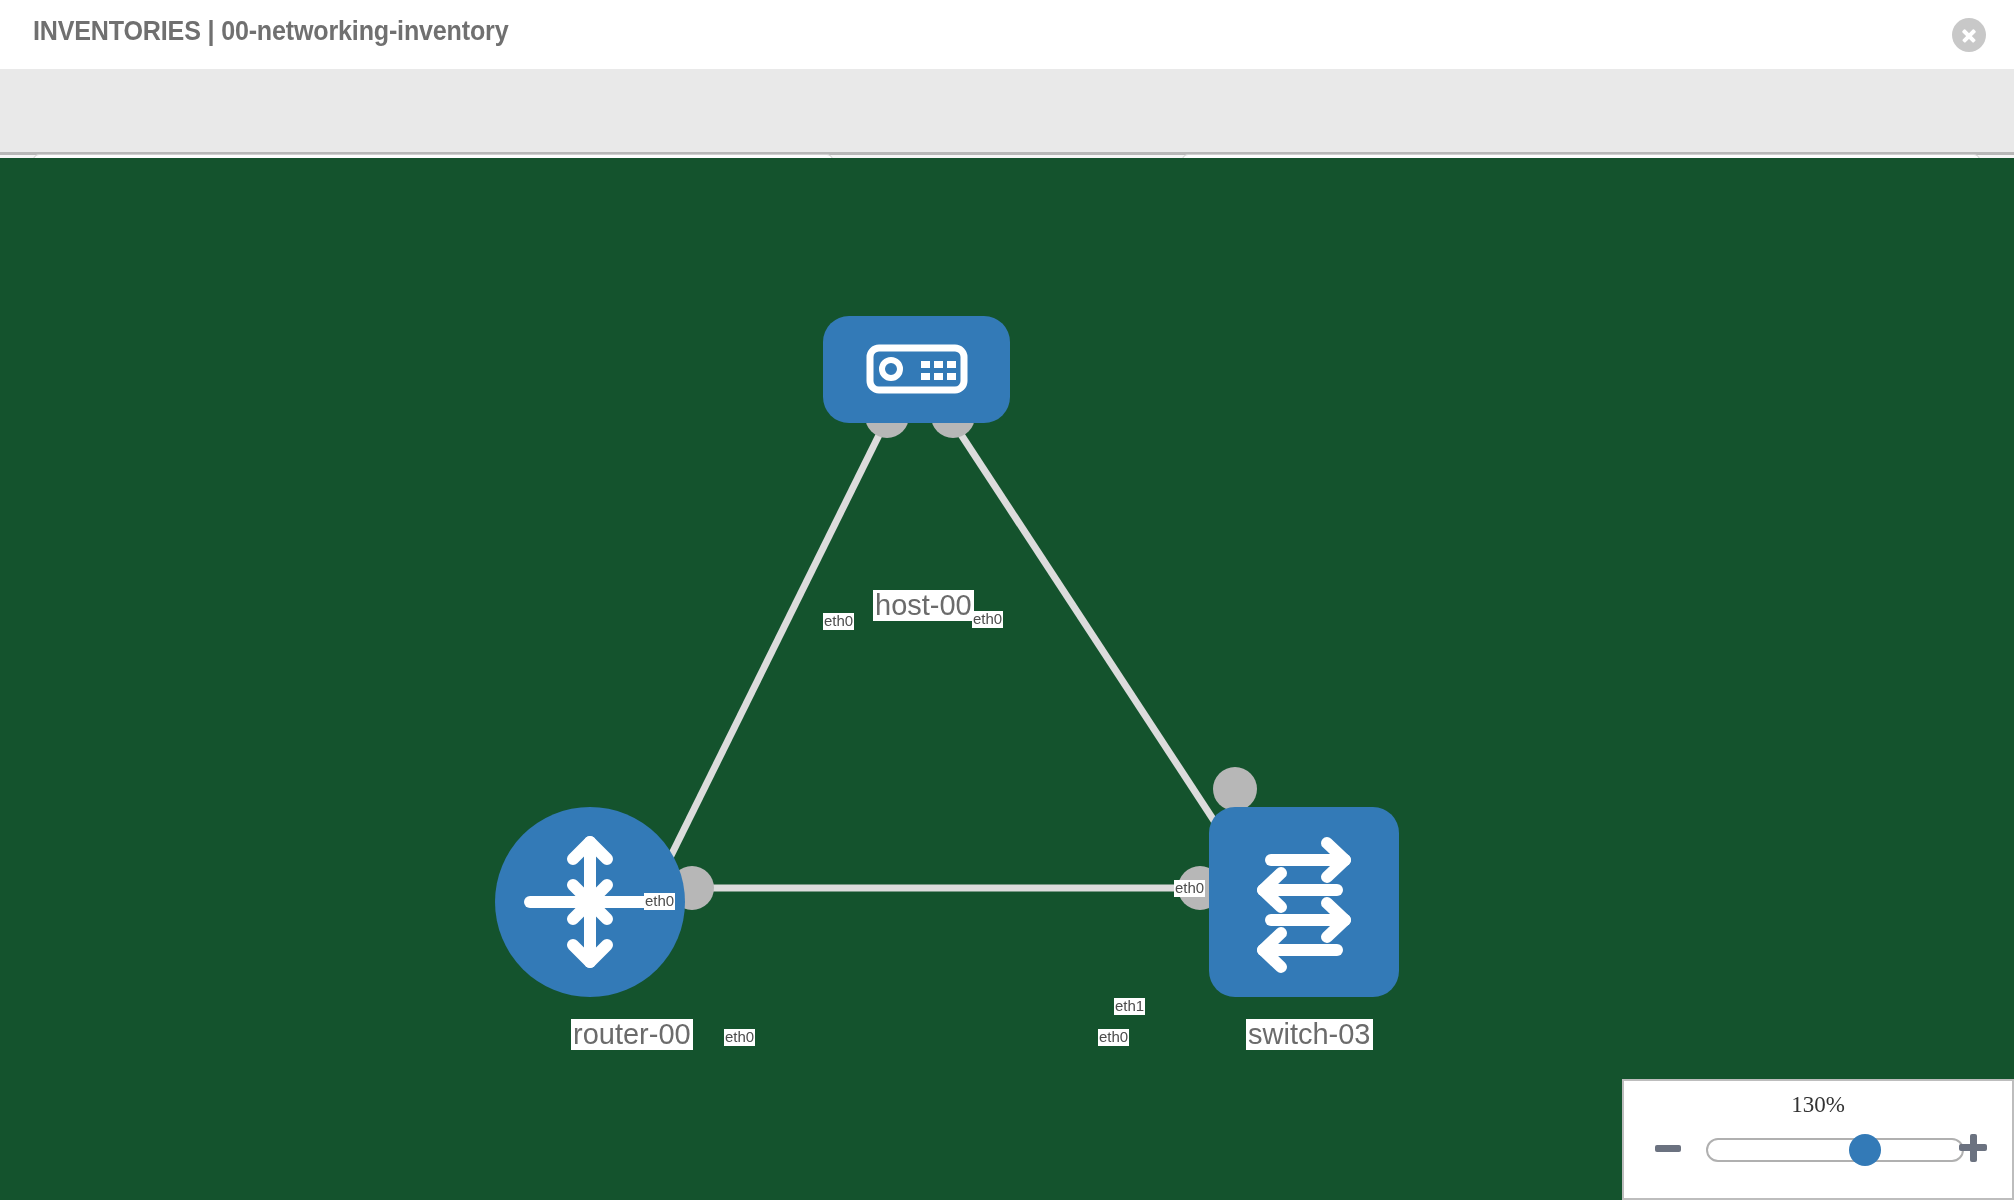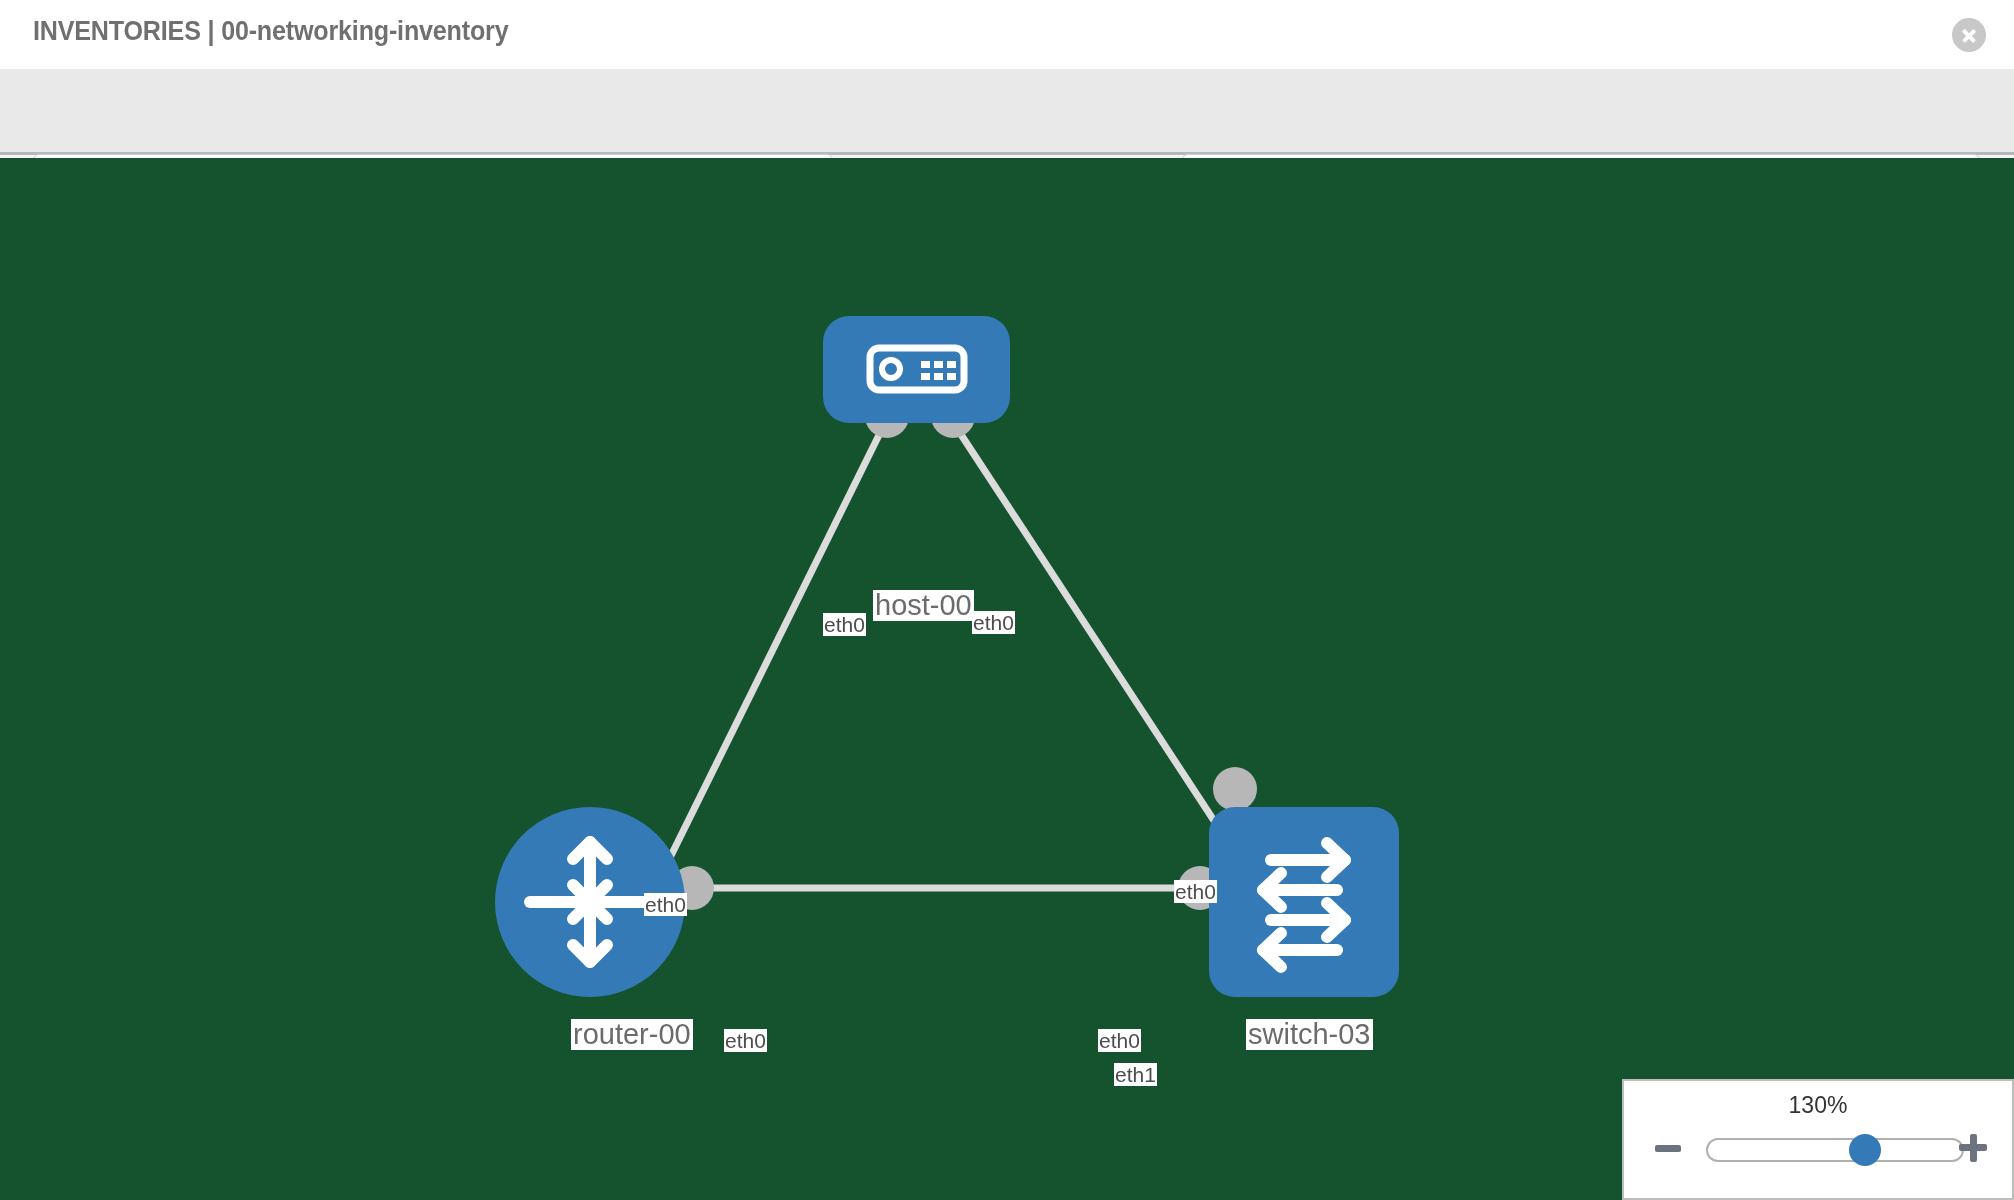--- a/index.html
+++ b/index.html
@@ -135,49 +135,50 @@
     white-space: nowrap;
     padding: 0 2px;
     line-height: 1.08;
   }
   #label-host   { left: 873px; top: 432px; }
   #label-router { left: 531px; top: 861px; margin-left: 40px; }
   #label-switch { left: 1246px; top: 861px; }
 
   .port-label {
     position: absolute;
-    font-size: 21px;
+    font-size: 15px;
     color: #4d4d4d;
     background: #ffffff;
     white-space: nowrap;
     padding: 0 1px;
     line-height: 1.1;
   }
   #port-host-left   { left: 823px; top: 455px; }
   #port-host-right  { left: 972px; top: 453px; }
   #port-rh-eth0     { left: 644px; top: 735px; }
   #port-sh-eth0     { left: 1174px; top: 722px; }
   #port-rs-eth0     { left: 724px; top: 871px; }
   #port-sr-eth0     { left: 1098px; top: 871px; }
-  #port-sr-eth1     { left: 1114px; top: 905px; }
+  #port-sr-eth1     { left: 1114px; top: 840px; }
 
   
   .zoom-panel {
     position: absolute; left: 1622px; top: 1079px;
     width: 392px; height: 121px;
     background: #ffffff;
     border: 2px solid #bdbdbd;
     box-sizing: border-box;
   }
   .zoom-value {
     position: absolute; left: 0; top: 11px;
     width: 100%;
     text-align: center;
     font-size: 23px;
     color: #333333;
+    font-family: Liberation Serif, serif;
   }
   .zoom-row {
     position: absolute; left: 0; top: 50px;
     width: 100%; height: 40px;
   }
   .zoom-minus, .zoom-plus {
     position: absolute; top: 0;
     width: 34px; height: 34px;
     cursor: pointer;
   }

